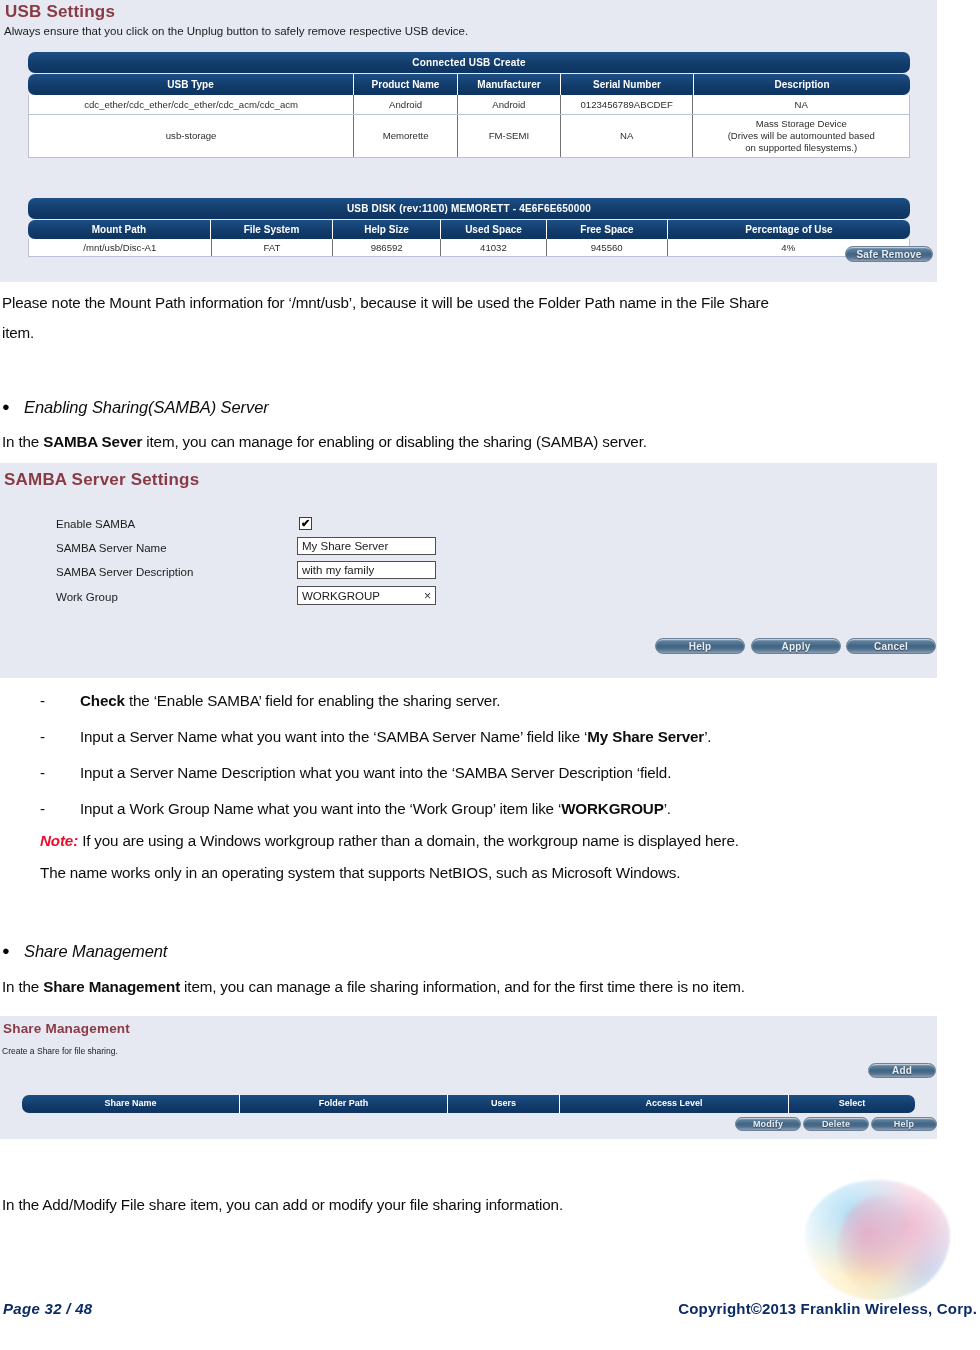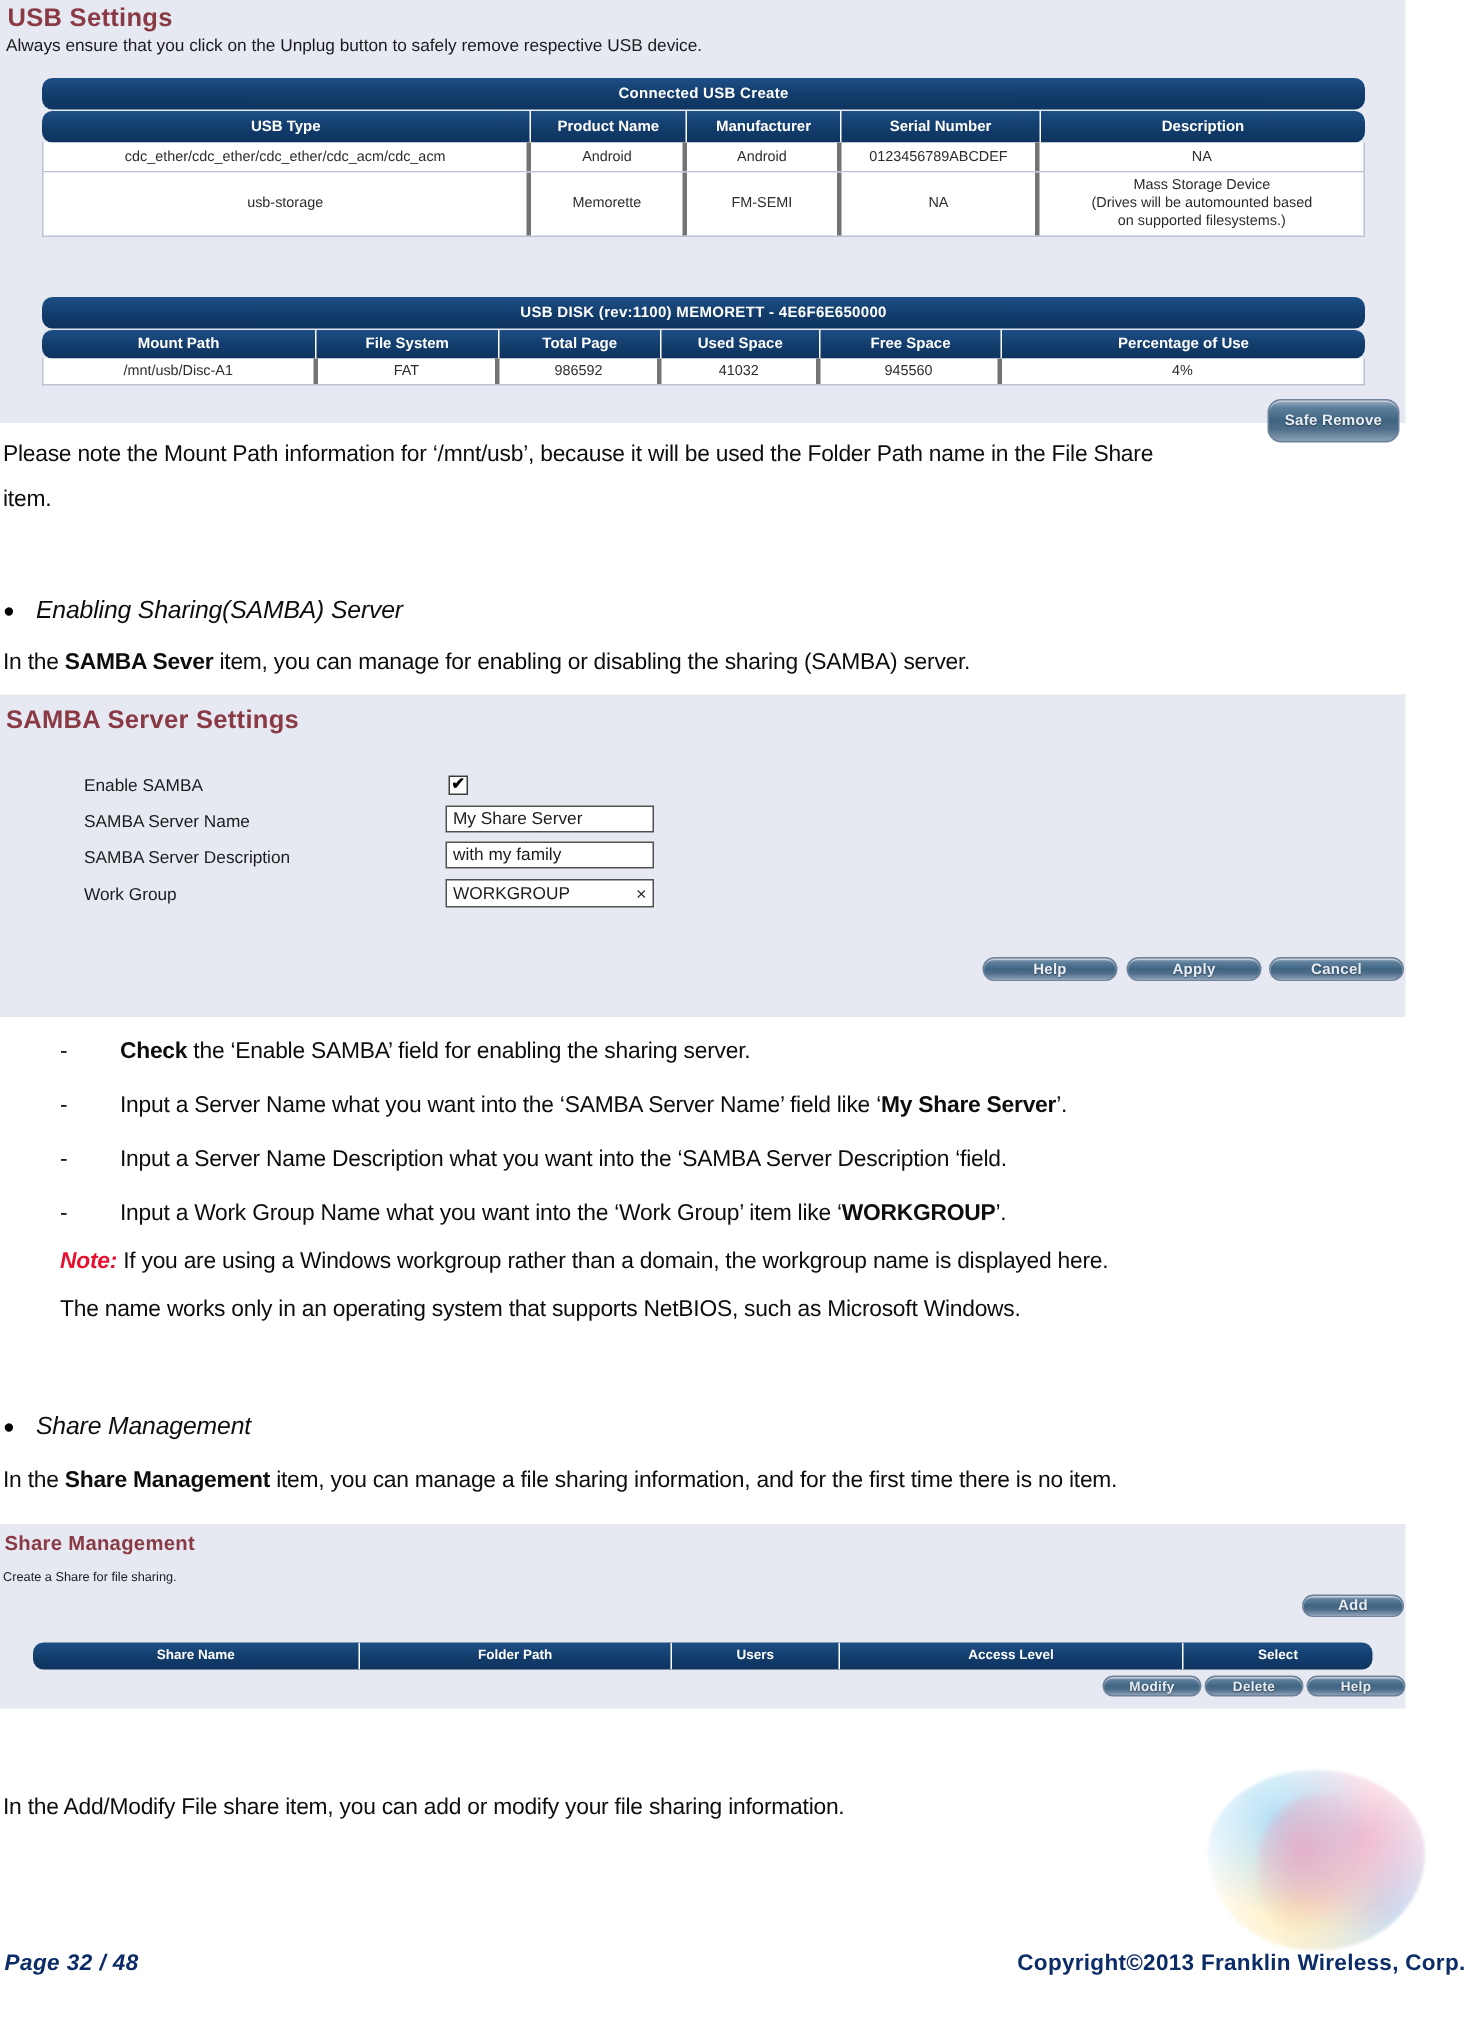--- a/index.html
+++ b/index.html
@@ -113,21 +113,21 @@
     box-sizing: border-box;
   }
   .body-cell {
     font-size: 9.6px;
     color: #2d2d2d;
     display: flex;
     align-items: center;
     justify-content: center;
     text-align: center;
     box-sizing: border-box;
-    border-right: 3px solid #737373;
+    border-right: 1px solid #737373;
     line-height: 1.25;
     padding: 2px 1px;
   }
   .body-cell:last-child { border-right: none; }
 
   
   .pill-btn {
     display: inline-flex;
     align-items: center;
     justify-content: center;
@@ -256,36 +256,36 @@
     <div class="body-cell" style="width:216px; white-space:pre-line;">Mass Storage Device
 (Drives will be automounted based
 on supported filesystems.)</div>
   </div>
 
   <div class="band" style="position:absolute; left:28px; top:198px; width:882px; height:21px;">USB DISK (rev:1100) MEMORETT - 4E6F6E650000</div>
 
   <div class="hdr-row" style="position:absolute; left:28px; top:220px; width:882px; height:19px;">
     <div class="hdr-cell" style="width:183px;">Mount Path</div>
     <div class="hdr-cell" style="width:122px;">File System</div>
-    <div class="hdr-cell" style="width:108px;">Total Page</div>
+    <div class="hdr-cell" style="width:108px;">Help Size</div>
     <div class="hdr-cell" style="width:106px;">Used Space</div>
     <div class="hdr-cell" style="width:121px;">Free Space</div>
     <div class="hdr-cell" style="width:242px;">Percentage of Use</div>
   </div>
 
   <div class="body-row" style="position:absolute; left:28px; top:239px; width:882px; height:18px;">
     <div class="body-cell" style="width:183px;">/mnt/usb/Disc-A1</div>
     <div class="body-cell" style="width:122px;">FAT</div>
     <div class="body-cell" style="width:108px;">986592</div>
     <div class="body-cell" style="width:106px;">41032</div>
     <div class="body-cell" style="width:121px;">945560</div>
     <div class="body-cell" style="width:242px;">4%</div>
   </div>
 
-  <div class="pill-btn" style="position:absolute; left:845px; top:266px; width:88px; height:29px;">Safe Remove</div>
+  <div class="pill-btn" style="position:absolute; left:845px; top:246px; width:88px; height:16px;">Safe Remove</div>
 </div>
 
 <div class="doc-text" style="position:absolute; left:2px; top:288px; width:976px;">Please note the Mount Path information for ‘/mnt/usb’, because it will be used the Folder Path name in the File Share</div>
 
 <div class="doc-text" style="position:absolute; left:2px; top:318px; width:976px;">item.</div>
 
 <div class="bullet-row" style="position:absolute; left:2px; top:392px; width:700px;">
   <span class="bullet-dot">●</span>
   <span class="doc-text bullet-head">Enabling Sharing(SAMBA) Server</span>
 </div>

